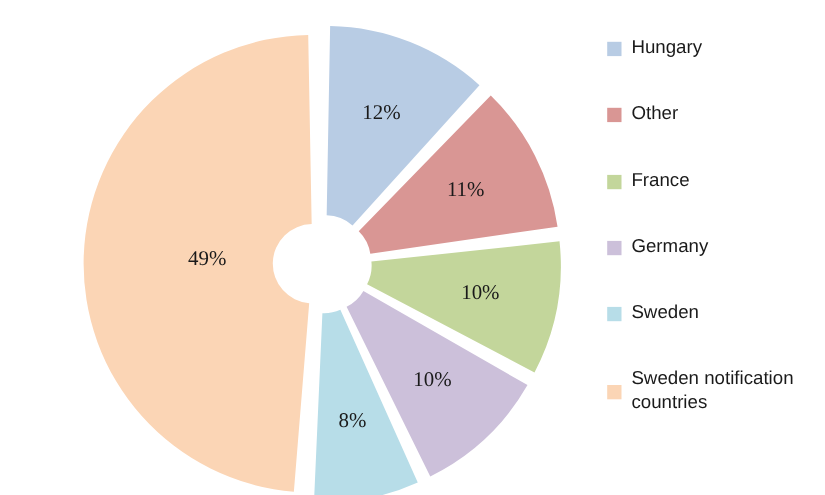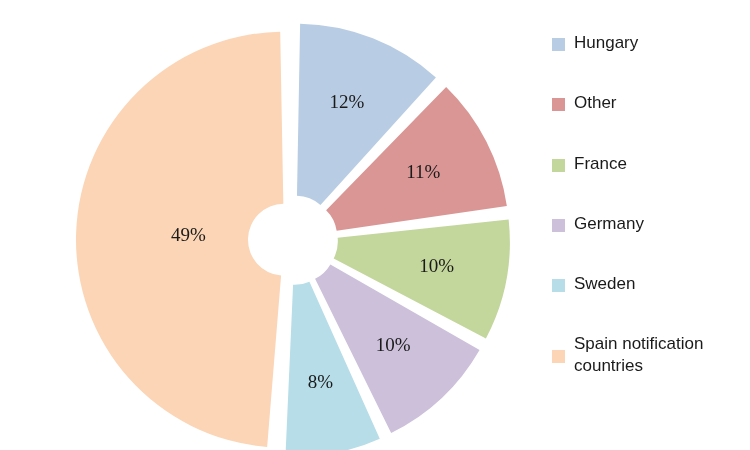--- a/index.html
+++ b/index.html
@@ -108,18 +108,18 @@
       <div class="legend-item">
         <span class="legend-swatch" style="background: rgb(204, 192, 218);"></span>
         <span class="legend-label">Germany</span>
       </div>
       <div class="legend-item">
         <span class="legend-swatch" style="background: rgb(183, 221, 232);"></span>
         <span class="legend-label">Sweden</span>
       </div>
       <div class="legend-item">
         <span class="legend-swatch" style="background: rgb(251, 213, 181);"></span>
-        <span class="legend-label">Spain notification
+        <span class="legend-label">Sweden notification
 countries</span>
       </div>
     </div>
 
 </div>
 
 </body></html>

